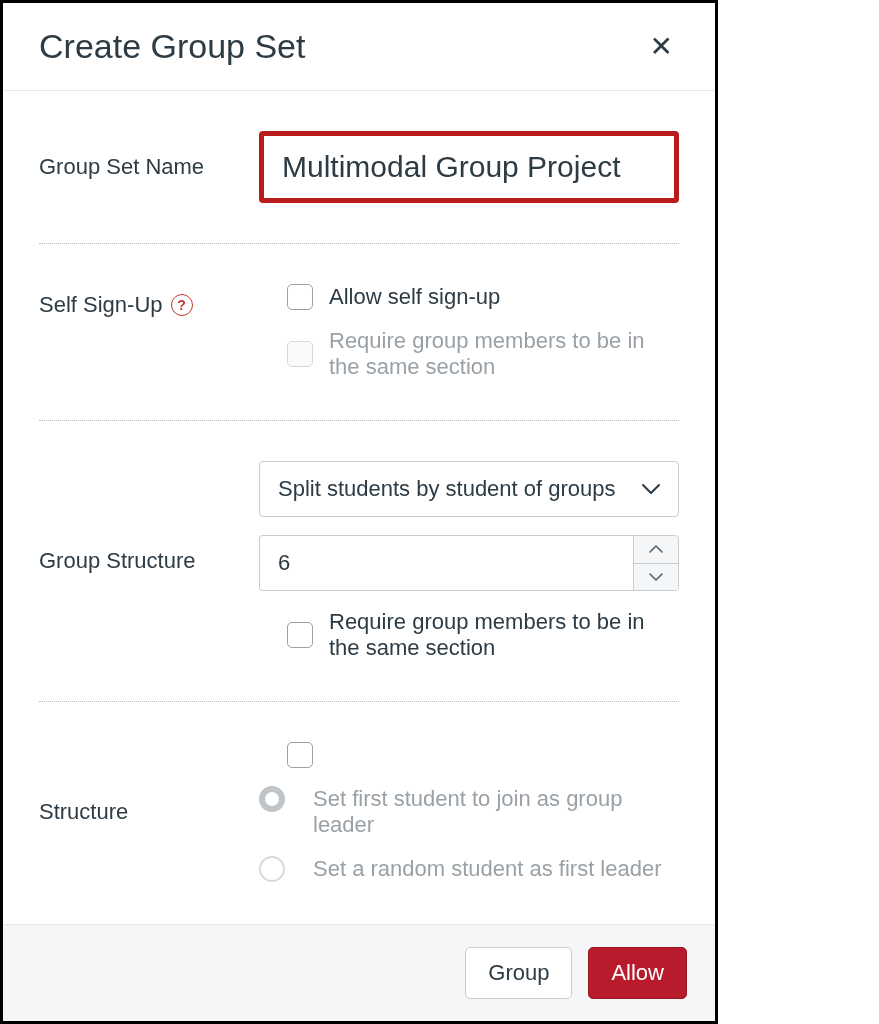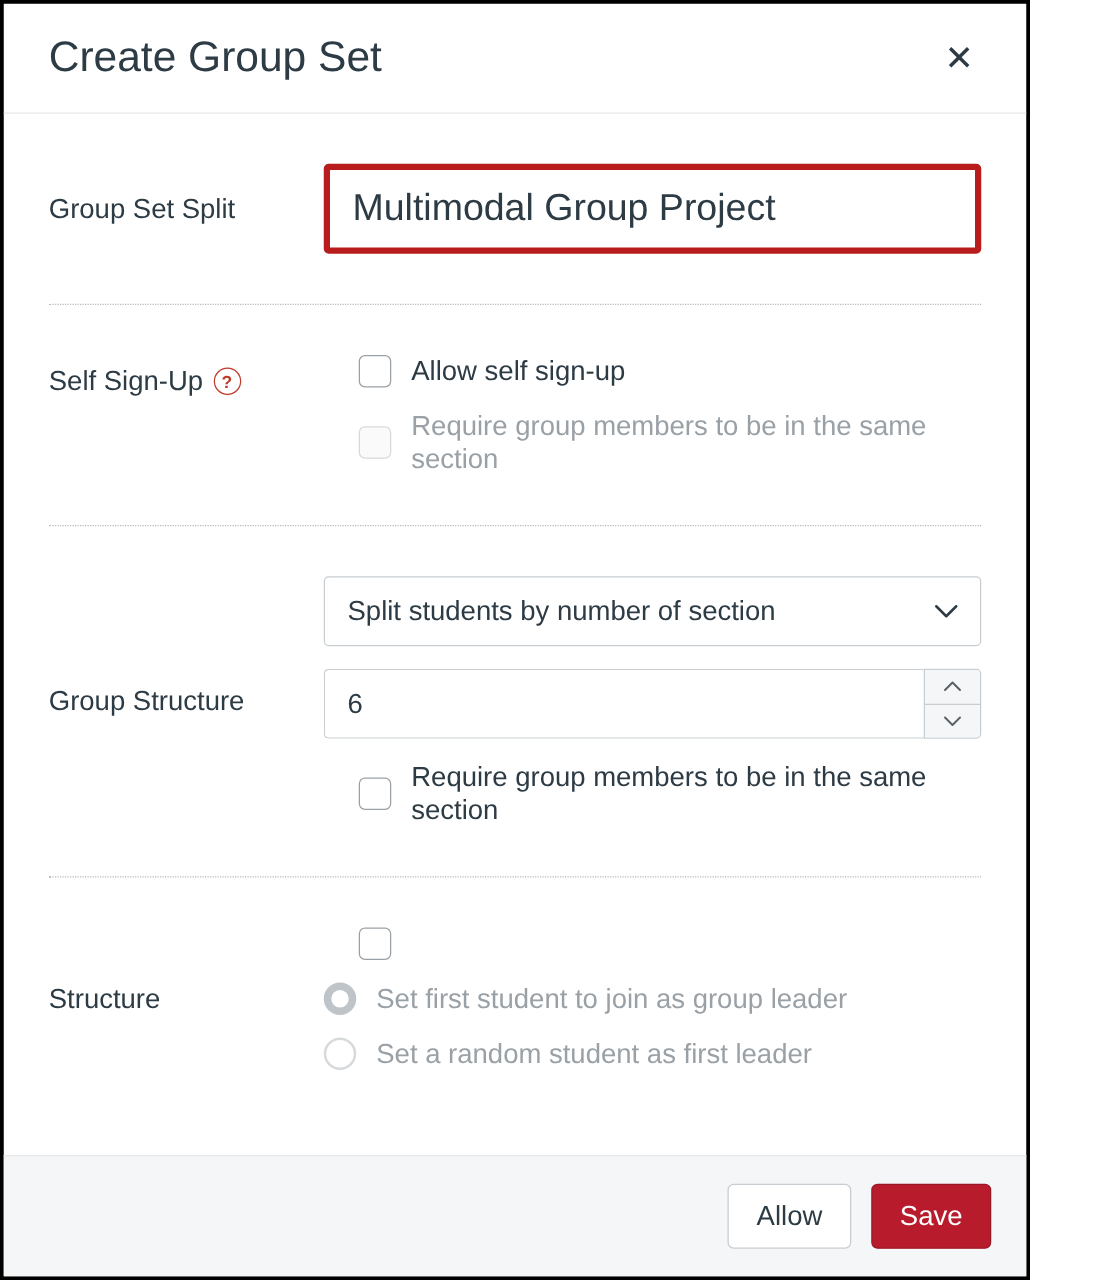--- a/index.html
+++ b/index.html
@@ -5,21 +5,21 @@
   * { box-sizing: border-box; }
   html, body { margin: 0; padding: 0; }
   body {
     font-family: -apple-system, BlinkMacSystemFont, "Segoe UI", "Helvetica Neue", Arial, sans-serif;
     background: #fff;
     color: #2D3B45;
     width: 879px;
     height: 1024px;
   }
   .modal {
-    width: 824px;
+    width: 718px;
     height: 1024px;
     border: 3px solid #000;
     display: flex;
     flex-direction: column;
     background: #fff;
   }
   .modal-header {
     display: flex;
     align-items: center;
     justify-content: space-between;
@@ -173,22 +173,21 @@
     cursor: pointer;
     display: flex;
     align-items: center;
     justify-content: center;
     padding: 0;
   }
   .spin:first-child { border-bottom: 1px solid #c7cdd1; }
   .spin svg { display: block; }
   .radio-row {
     display: flex;
-    align-items: center;
-    gap: 16px;
+    gap: 28px;
   }
   .radio-row.disabled { color: #9aa1a6; }
   .radio {
     width: 26px;
     height: 26px;
     border: 2px solid #c7cdd1;
     border-radius: 50%;
     background: #fff;
     flex-shrink: 0;
     position: relative;
@@ -235,21 +234,21 @@
   <div class="modal-header">
     <h1 class="modal-title">Create Group Set</h1>
     <button class="close-x">
       <span>✕</span>
     </button>
   </div>
 
   <div class="modal-body">
 
     <div class="section">
-      <div class="section-label mid">Group Set Split</div>
+      <div class="section-label mid">Group Set Name</div>
       <div class="section-content">
         <input type="text" class="text-input" value="Multimodal Group Project" style="">
       </div>
     </div>
 
     <div class="section">
       <div class="section-label">
         <span>Self Sign-Up</span>
         <span class="help-icon">?</span>
       </div>
@@ -262,21 +261,21 @@
           <div class="chk"></div>
           <span class="chk-label">Require group members to be in the same section</span>
         </div>
       </div>
     </div>
 
     <div class="section">
       <div class="section-label mid">Group Structure</div>
       <div class="section-content">
         <div class="select-wrap">
-          <button class="select-btn">Split students by number of section</button>
+          <button class="select-btn">Split students by student of groups</button>
           <span class="chevron">
             <svg width="20" height="12" viewBox="0 0 20 12">
                 <path d="M2 2 L10 10 L18 2" stroke="#2D3B45" stroke-width="2" fill="none" stroke-linecap="round" stroke-linejoin="round"></path>
               </svg>
           </span>
         </div>
         <div class="number-wrap">
           <input type="text" class="number-input" value="6" style="">
           <div class="spinners">
             <button class="spin">
@@ -315,17 +314,17 @@
         <div class="radio-row disabled">
           <div class="radio"></div>
           <span class="radio-label">Set a random student as first leader</span>
         </div>
       </div>
     </div>
 
   </div>
 
   <div class="modal-footer">
-    <button class="btn btn-cancel">Allow</button>
-    <button class="btn btn-save">Save</button>
+    <button class="btn btn-cancel">Group</button>
+    <button class="btn btn-save">Allow</button>
   </div>
 
 </div>
 
 </body></html>

